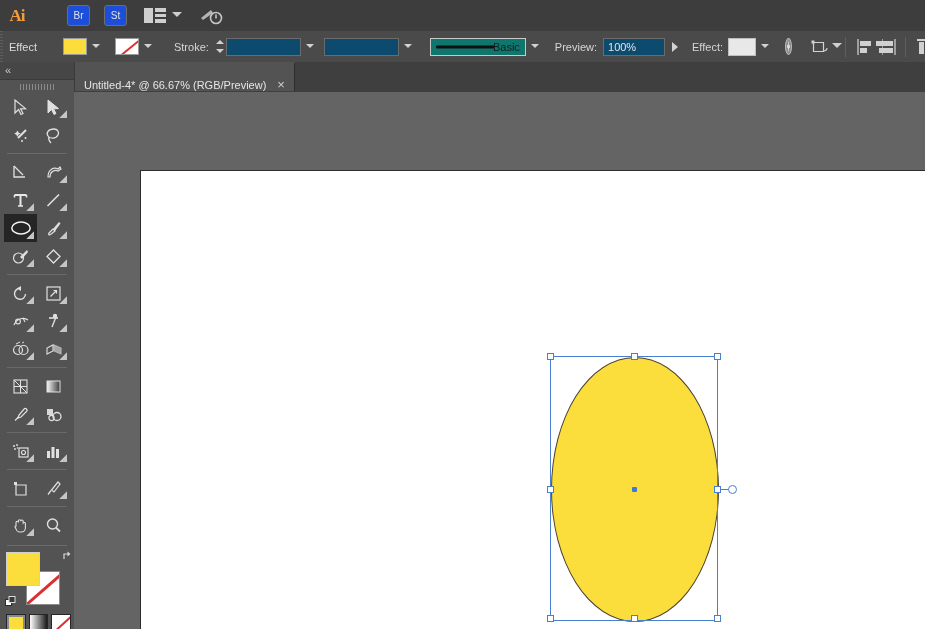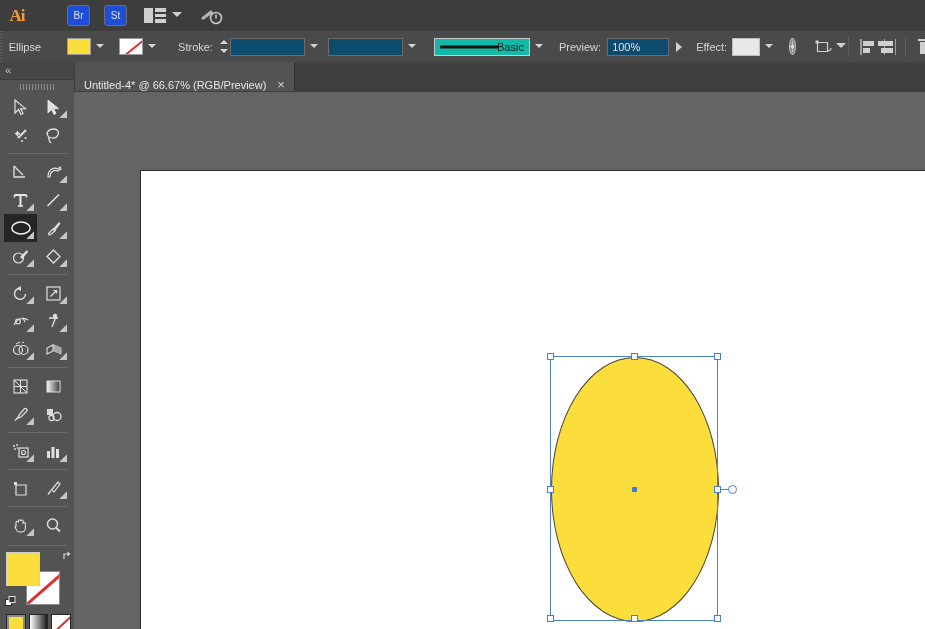--- a/index.html
+++ b/index.html
@@ -85,21 +85,21 @@
   }
   .stepper:before,.stepper:after{content:"";position:absolute;left:1px;}
   .stepper:before{top:3px;border-left:4px solid transparent;border-right:4px solid transparent;border-bottom:4px solid #d2d2d2;}
   .stepper:after{bottom:3px;border-left:4px solid transparent;border-right:4px solid transparent;border-top:4px solid #d2d2d2;}
   .field{
     height:18px;background:#0c4a6e;border:1px solid #6b6b6b;box-sizing:border-box;
     display:flex;align-items:center;padding:0 4px;font-size:11px;color:#e4e4e4;
   }
   .field.wide{width:75px;}
   .field.brush{
-    width:96px;background:#14b8a6;border:1px solid #c9c9c9;color:#1a1a1a;
+    width:96px;background:#0f766e;border:1px solid #c9c9c9;color:#1a1a1a;
     justify-content:flex-end;position:relative;padding-right:5px;
   }
   .brush-line{
     position:absolute;left:5px;top:50%;transform:translateY(-50%);
     width:58px;height:3px;background:#111;border-radius:1px;
   }
   .field.opacity{width:62px;}
   .field.style{width:28px;background:#e8e8e8;border:1px solid #bdbdbd;}
   .arrowbtn{
     width:14px;height:19px;position:relative;margin-left:3px;
@@ -268,21 +268,21 @@
           <path d="M2 12 L12 4 L14 7 L4 14 Z" fill="#c9c9c9"></path>
           <circle cx="17" cy="12" r="5.5" fill="none" stroke="#dedede" stroke-width="1.6"></circle>
           <path d="M17 8.5 L17 12.5" stroke="#dedede" stroke-width="1.6"></path>
         </svg>
       </div>
     </div>
   </div>
 
   <div class="controlbar">
     <div class="cb-grip"></div>
-    <div class="cb-label">Ellipse</div>
+    <div class="cb-label">Effect</div>
 
     <div style="display:flex;align-items:center;margin-left:16px;">
       <div class="swatch" style="background:#FBDD3C;"></div>
       <div class="ddbtn"></div>
     </div>
     <div style="display:flex;align-items:center;margin-left:11px;">
       <div class="swatch none"></div>
       <div class="ddbtn"></div>
     </div>
 

